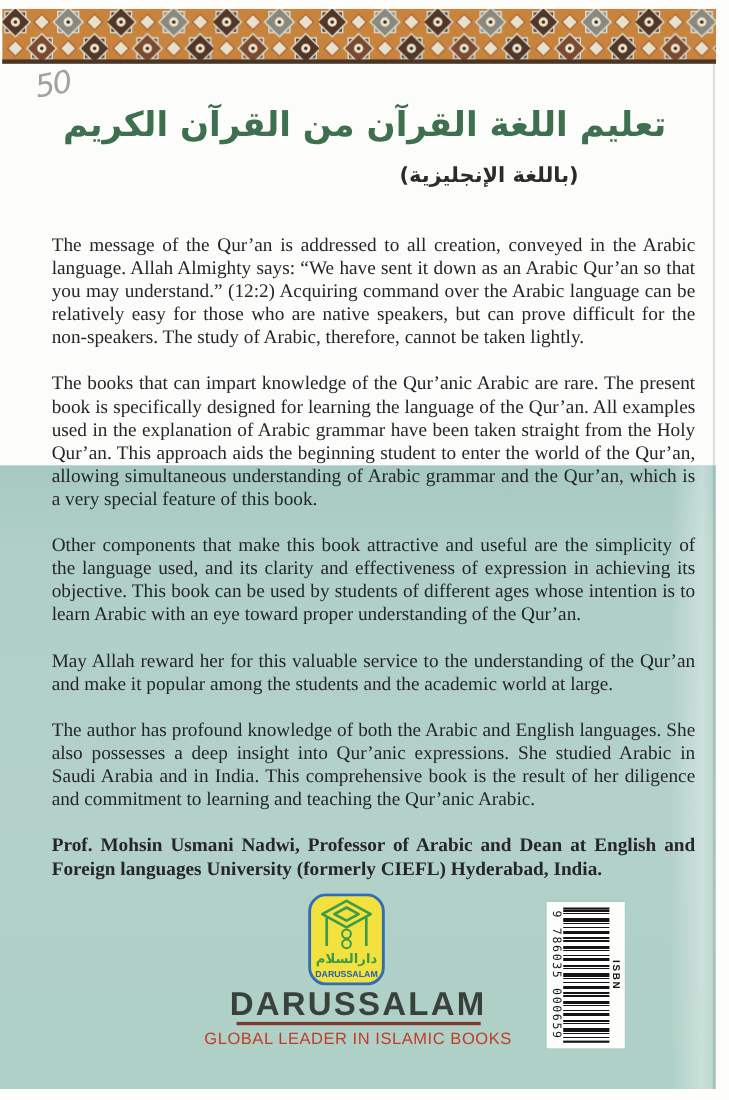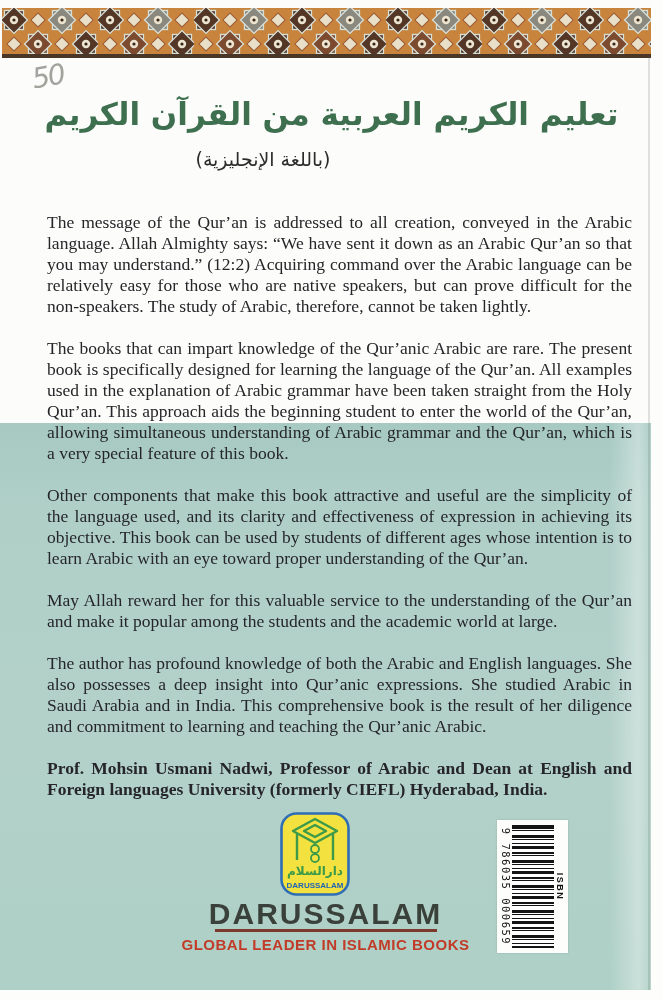--- a/index.html
+++ b/index.html
@@ -17,22 +17,22 @@
     font-size:28px; font-style:italic; font-weight:300; color:#a3a39d;
     transform:rotate(-10deg); letter-spacing:-2px;
   }
   
   .title-ar{
     position:absolute; top:96px; left:0; width:663px; text-align:center;
     font-family:"DejaVu Sans", sans-serif; font-weight:bold; font-size:31px;
     color:#3e7050; direction:rtl; margin:0;
   }
   .subtitle-ar{
-    position:absolute; top:148px; left:0; width:526px; text-align:center;
-    font-family:"DejaVu Sans", sans-serif; font-weight:normal; font-size:19px;
+    position:absolute; top:148px; left:0; width:526px; text-align:right;
+    font-family:"DejaVu Sans", sans-serif; font-weight:bold; font-size:19px;
     color:#2b2b2b; direction:rtl;
   }
   
   .teal-band{
     position:absolute; top:423px; left:0; width:651px; height:567px;
     background:linear-gradient(180deg,#a6c9c2 0%, #afcfc7 14%, #b3d1c9 55%, #aed0c6 100%);
     z-index:0;
   }
   .teal-band::after{ 
     content:""; position:absolute; right:0; top:0; width:42px; height:100%;
@@ -51,21 +51,21 @@
     position:absolute; top:897px; left:0; width:651px; text-align:center; z-index:2;
     font-family:"Liberation Sans", sans-serif; font-weight:bold; font-size:30px;
     letter-spacing:2px; color:#3a413b;
   }
   .wordmark-rule{
     position:absolute; top:929px; left:215px; width:222px; height:3px;
     background:#7c3a2e; z-index:2;
   }
   .tagline{
     position:absolute; top:936px; left:0; width:651px; text-align:center; z-index:2;
-    font-family:"Liberation Sans", sans-serif; font-weight:bold; font-size:15px;
+    font-family:"Liberation Sans", sans-serif; font-weight:normal; font-size:15px;
     letter-spacing:0.5px; color:#c23b28;
   }
   
   .barcode{position:absolute; top:820px; left:497px; width:71px; height:133px; z-index:2;}
   .barcode-inner{
     position:absolute; left:-31px; top:31px; width:133px; height:71px;
     background:#fdfdfb; transform:rotate(90deg); box-shadow:0 0 2px rgba(0,0,0,0.15);
     display:flex; flex-direction:column; justify-content:flex-start; padding:3px 5px 2px;
     box-sizing:border-box;
   }
@@ -134,21 +134,21 @@
           </g>
         </pattern>
       </defs>
       <rect width="649" height="48" fill="url(#geo)"></rect>
     </svg>
   </div>
   <div class="border-rule"></div>
 
   <div class="handwritten">50</div>
 
-  <h1 class="title-ar">تعليم الكريم العربية من القرآن الكريم</h1>
+  <h1 class="title-ar">تعليم اللغة القرآن من القرآن الكريم</h1>
   <div class="subtitle-ar">(باللغة الإنجليزية)</div>
 
   <div class="teal-band"></div>
 
   <div class="body-text">
     <p>The message of the Qur’an is addressed to all creation, conveyed in the Arabic language. Allah Almighty says: “We have sent it down as an Arabic Qur’an so that you may understand.” (12:2) Acquiring command over the Arabic language can be relatively easy for those who are native speakers, but can prove difficult for the non-speakers. The study of Arabic, therefore, cannot be taken lightly.</p>
     <p>The books that can impart knowledge of the Qur’anic Arabic are rare. The present book is specifically designed for learning the language of the Qur’an. All examples used in the explanation of Arabic grammar have been taken straight from the Holy Qur’an. This approach aids the beginning student to enter the world of the Qur’an, allowing simultaneous understanding of Arabic grammar and the Qur’an, which is a very special feature of this book.</p>
     <p>Other components that make this book attractive and useful are the simplicity of the language used, and its clarity and effectiveness of expression in achieving its objective. This book can be used by students of different ages whose intention is to learn Arabic with an eye toward proper understanding of the Qur’an.</p>
     <p>May Allah reward her for this valuable service to the understanding of the Qur’an and make it popular among the students and the academic world at large.</p>
     <p>The author has profound knowledge of both the Arabic and English languages. She also possesses a deep insight into Qur’anic expressions. She studied Arabic in Saudi Arabia and in India. This comprehensive book is the result of her diligence and commitment to learning and teaching the Qur’anic Arabic.</p>

